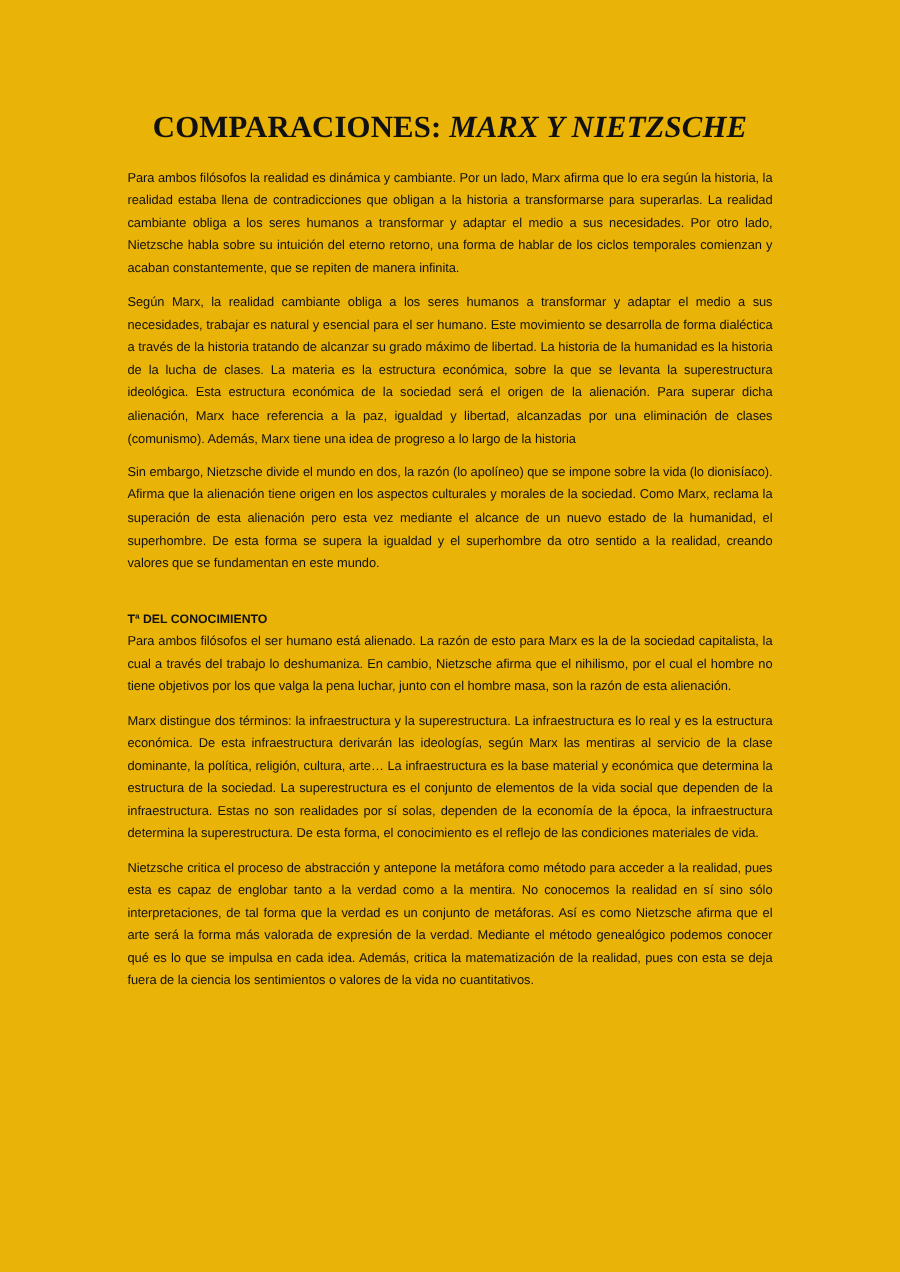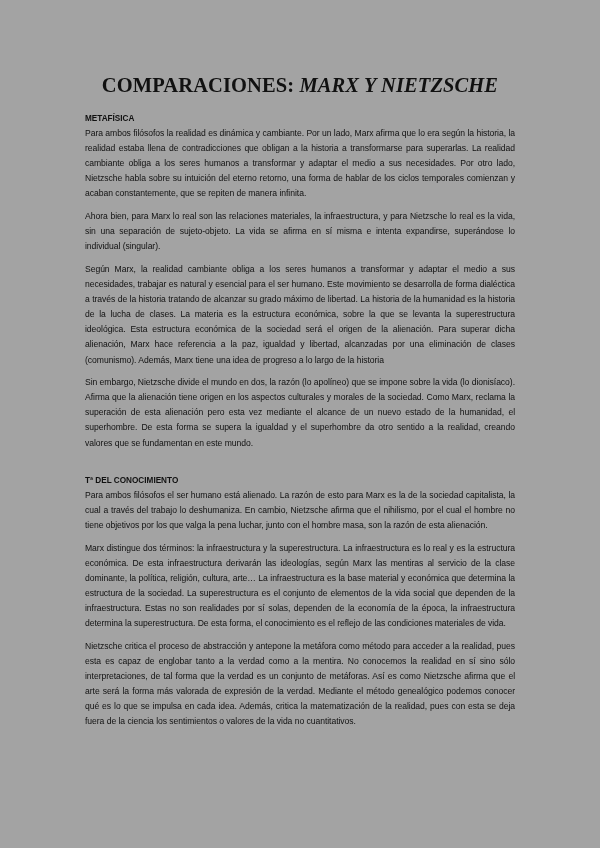--- a/index.html
+++ b/index.html
@@ -11,21 +11,21 @@
       width: 600px;
       height: 848px;
       overflow: hidden;
       position: relative;
       color: #111111;
     }
     .page {
       position: absolute;
       left: 0; top: 0;
       width: 600px; height: 848px;
-      background: #a3a3a3;
+      background: #eab308;
       text-decoration: underline;
     }
     .title {
       position: absolute;
       left: 0; top: 74px;
       width: 600px;
       text-align: center;
       font-family: "Liberation Serif", "DejaVu Serif", serif;
       font-weight: bold;
       font-size: 20.5px;
@@ -58,23 +58,21 @@
     .section + .section { margin-top: 22px; }
   </style>
 </head>
 <body>
 
 <div class="page">
   <h1 class="title"><span>COMPARACIONES: </span><span class="it">MARX Y NIETZSCHE</span></h1>
 
   <div class="content">
     <div class="section">
-      <p class="section-heading">METAFÍSICA</p>
       <p class="para">Para ambos filósofos la realidad es dinámica y cambiante. Por un lado, Marx afirma que lo era según la historia, la realidad estaba llena de contradicciones que obligan a la historia a transformarse para superarlas. La realidad cambiante obliga a los seres humanos a transformar y adaptar el medio a sus necesidades. Por otro lado, Nietzsche habla sobre su intuición del eterno retorno, una forma de hablar de los ciclos temporales comienzan y acaban constantemente, que se repiten de manera infinita.</p>
-      <p class="para">Ahora bien, para Marx lo real son las relaciones materiales, la infraestructura, y para Nietzsche lo real es la vida, sin una separación de sujeto-objeto. La vida se afirma en sí misma e intenta expandirse, superándose lo individual (singular).</p>
       <p class="para">Según Marx, la realidad cambiante obliga a los seres humanos a transformar y adaptar el medio a sus necesidades, trabajar es natural y esencial para el ser humano. Este movimiento se desarrolla de forma dialéctica a través de la historia tratando de alcanzar su grado máximo de libertad. La historia de la humanidad es la historia de la lucha de clases. La materia es la estructura económica, sobre la que se levanta la superestructura ideológica. Esta estructura económica de la sociedad será el origen de la alienación. Para superar dicha alienación, Marx hace referencia a la paz, igualdad y libertad, alcanzadas por una eliminación de clases (comunismo). Además, Marx tiene una idea de progreso a lo largo de la historia</p>
       <p class="para">Sin embargo, Nietzsche divide el mundo en dos, la razón (lo apolíneo) que se impone sobre la vida (lo dionisíaco). Afirma que la alienación tiene origen en los aspectos culturales y morales de la sociedad. Como Marx, reclama la superación de esta alienación pero esta vez mediante el alcance de un nuevo estado de la humanidad, el superhombre. De esta forma se supera la igualdad y el superhombre da otro sentido a la realidad, creando valores que se fundamentan en este mundo.</p>
     </div>
 
     <div class="section">
       <p class="section-heading">Tª DEL CONOCIMIENTO</p>
       <p class="para">Para ambos filósofos el ser humano está alienado. La razón de esto para Marx es la de la sociedad capitalista, la cual a través del trabajo lo deshumaniza. En cambio, Nietzsche afirma que el nihilismo, por el cual el hombre no tiene objetivos por los que valga la pena luchar, junto con el hombre masa, son la razón de esta alienación.</p>
       <p class="para">Marx distingue dos términos: la infraestructura y la superestructura. La infraestructura es lo real y es la estructura económica. De esta infraestructura derivarán las ideologías, según Marx las mentiras al servicio de la clase dominante, la política, religión, cultura, arte… La infraestructura es la base material y económica que determina la estructura de la sociedad. La superestructura es el conjunto de elementos de la vida social que dependen de la infraestructura. Estas no son realidades por sí solas, dependen de la economía de la época, la infraestructura determina la superestructura. De esta forma, el conocimiento es el reflejo de las condiciones materiales de vida.</p>
       <p class="para">Nietzsche critica el proceso de abstracción y antepone la metáfora como método para acceder a la realidad, pues esta es capaz de englobar tanto a la verdad como a la mentira. No conocemos la realidad en sí sino sólo interpretaciones, de tal forma que la verdad es un conjunto de metáforas. Así es como Nietzsche afirma que el arte será la forma más valorada de expresión de la verdad. Mediante el método genealógico podemos conocer qué es lo que se impulsa en cada idea. Además, critica la matematización de la realidad, pues con esta se deja fuera de la ciencia los sentimientos o valores de la vida no cuantitativos.</p>
     </div>

